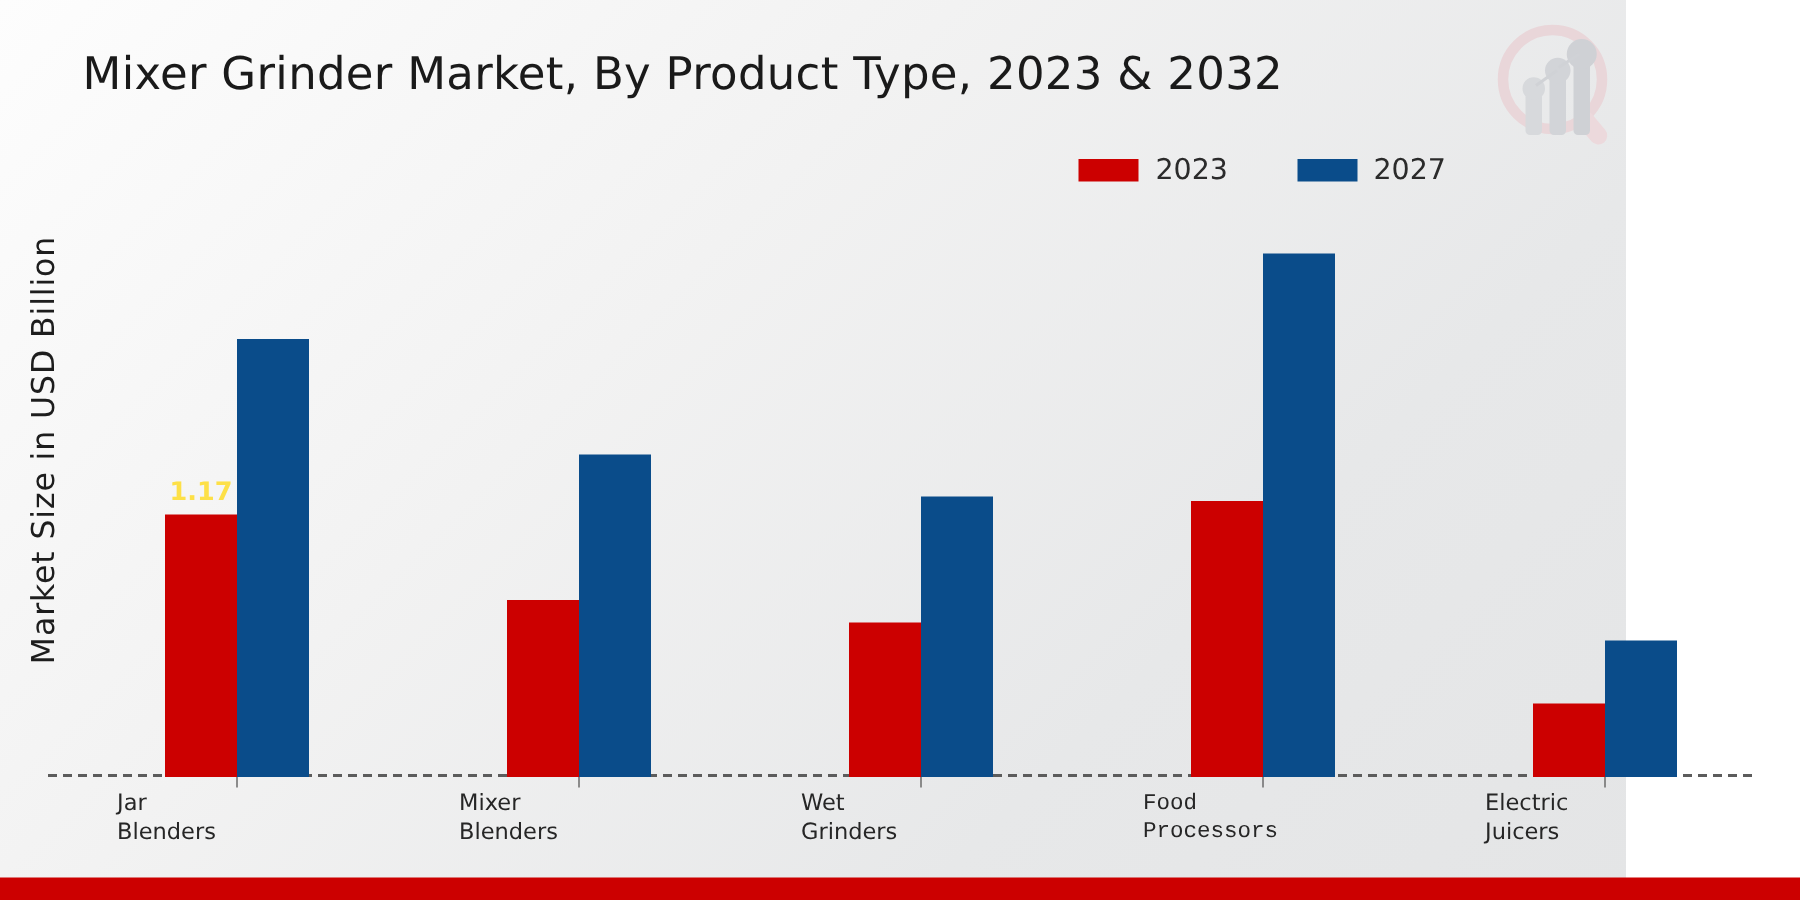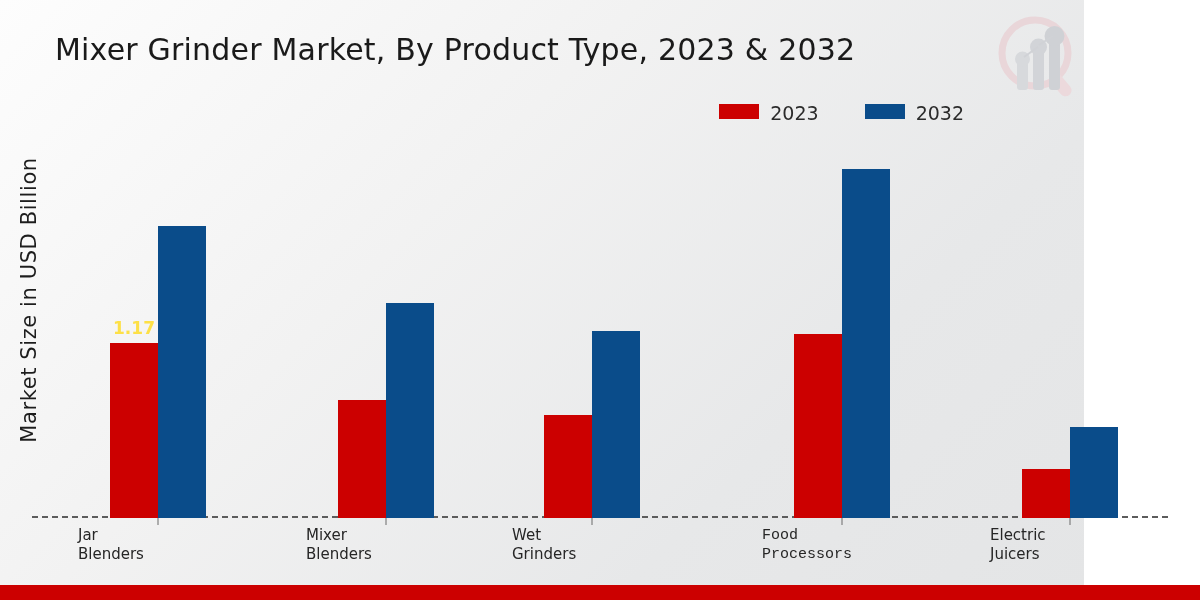--- a/index.html
+++ b/index.html
@@ -48,21 +48,21 @@
   #legend {
     position: absolute;
     right: 120px;
     top: 104px;
     display: flex;
     align-items: center;
     gap: 46px;
   }
   .legend-item {
     display: flex;
-    align-items: flex-start;
+    align-items: center;
     gap: 11px;
   }
   .legend-swatch {
     width: 40px;
     height: 15px;
     display: inline-block;
   }
   .legend-label {
     font-size: 19px;
     color: #2b2b2b;
@@ -190,21 +190,21 @@
 
   <div id="chart-title">Mixer Grinder Market, By Product Type, 2023 &amp; 2032</div>
 
   <div id="legend">
     <div class="legend-item">
       <span class="legend-swatch" style="background:#cc0000"></span>
       <span class="legend-label">2023</span>
     </div>
     <div class="legend-item">
       <span class="legend-swatch" style="background:#0a4c8a"></span>
-      <span class="legend-label">2032</span>
+      <span class="legend-label">2027</span>
     </div>
   </div>
 
   <div id="y-axis-title">Market Size in USD Billion</div>
 
   <div id="plot-area">
     <div id="baseline"></div>
     <div id="groups">
         <div class="bar-group" style="left: 78px;">
           <div class="bars-wrap">
@@ -223,21 +223,21 @@
           <div class="bars-wrap">
             <div class="bar series-0" style="background: rgb(204, 0, 0); height: 118px;"></div>
             <div class="bar series-1" style="background: rgb(10, 76, 138); height: 215px;"></div>
           </div>
           <span class="tick"></span>
           <div class="cat-label">
             <div>Mixer</div>
             <div>Blenders</div>
           </div>
         </div>
-        <div class="bar-group" style="left: 512px;">
+        <div class="bar-group" style="left: 534px;">
           <div class="bars-wrap">
             <div class="bar series-0" style="background: rgb(204, 0, 0); height: 103px;"></div>
             <div class="bar series-1" style="background: rgb(10, 76, 138); height: 187px;"></div>
           </div>
           <span class="tick"></span>
           <div class="cat-label">
             <div>Wet</div>
             <div>Grinders</div>
           </div>
         </div>

